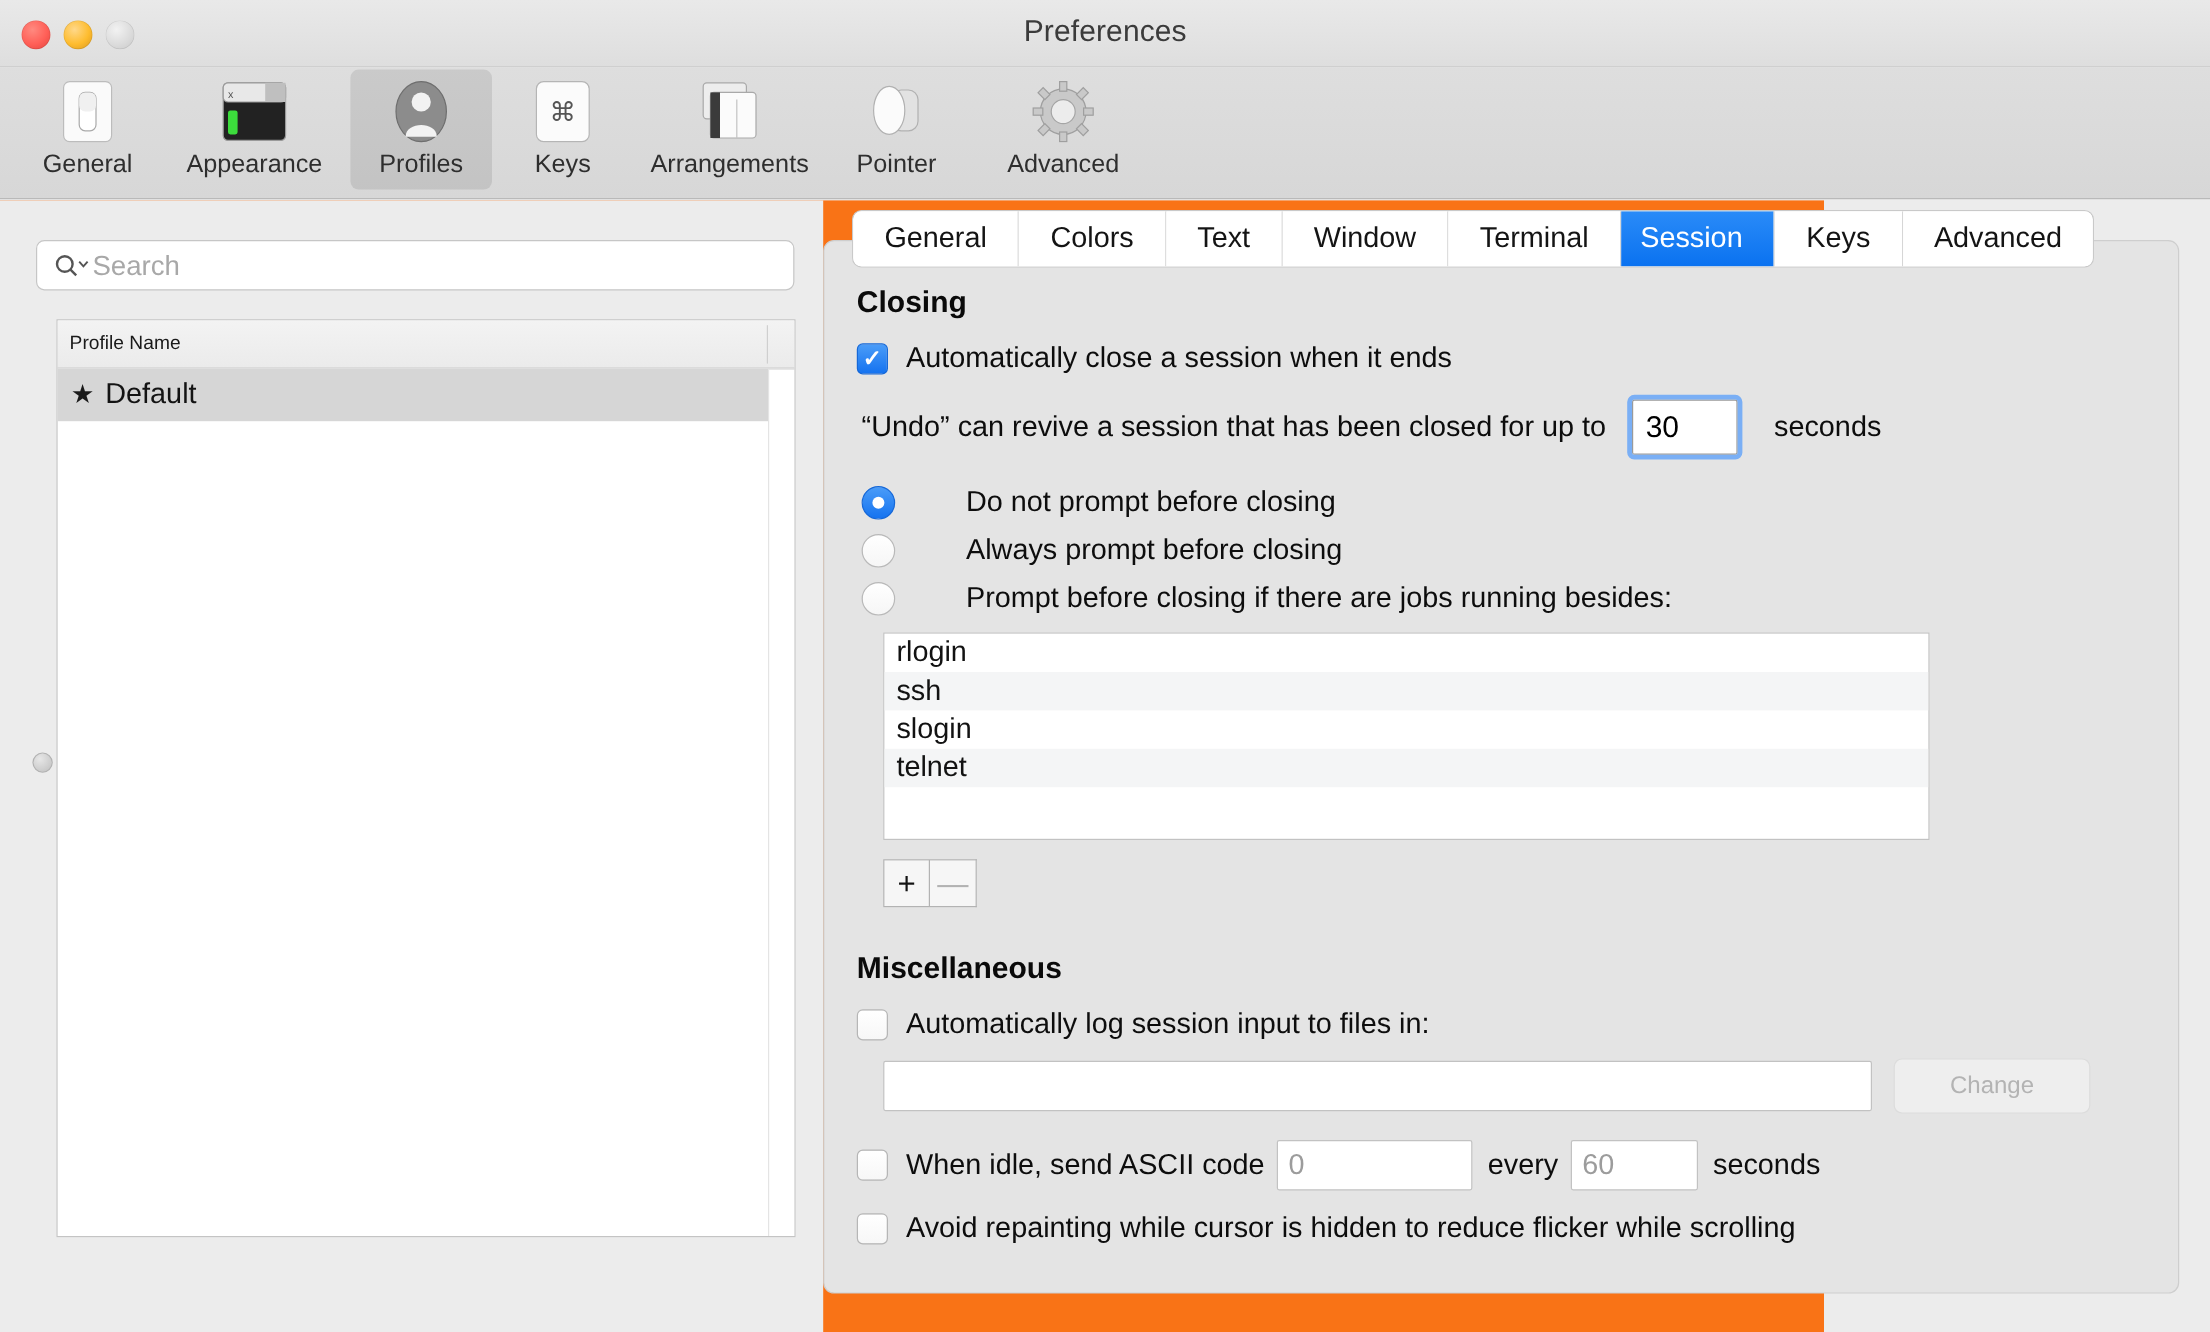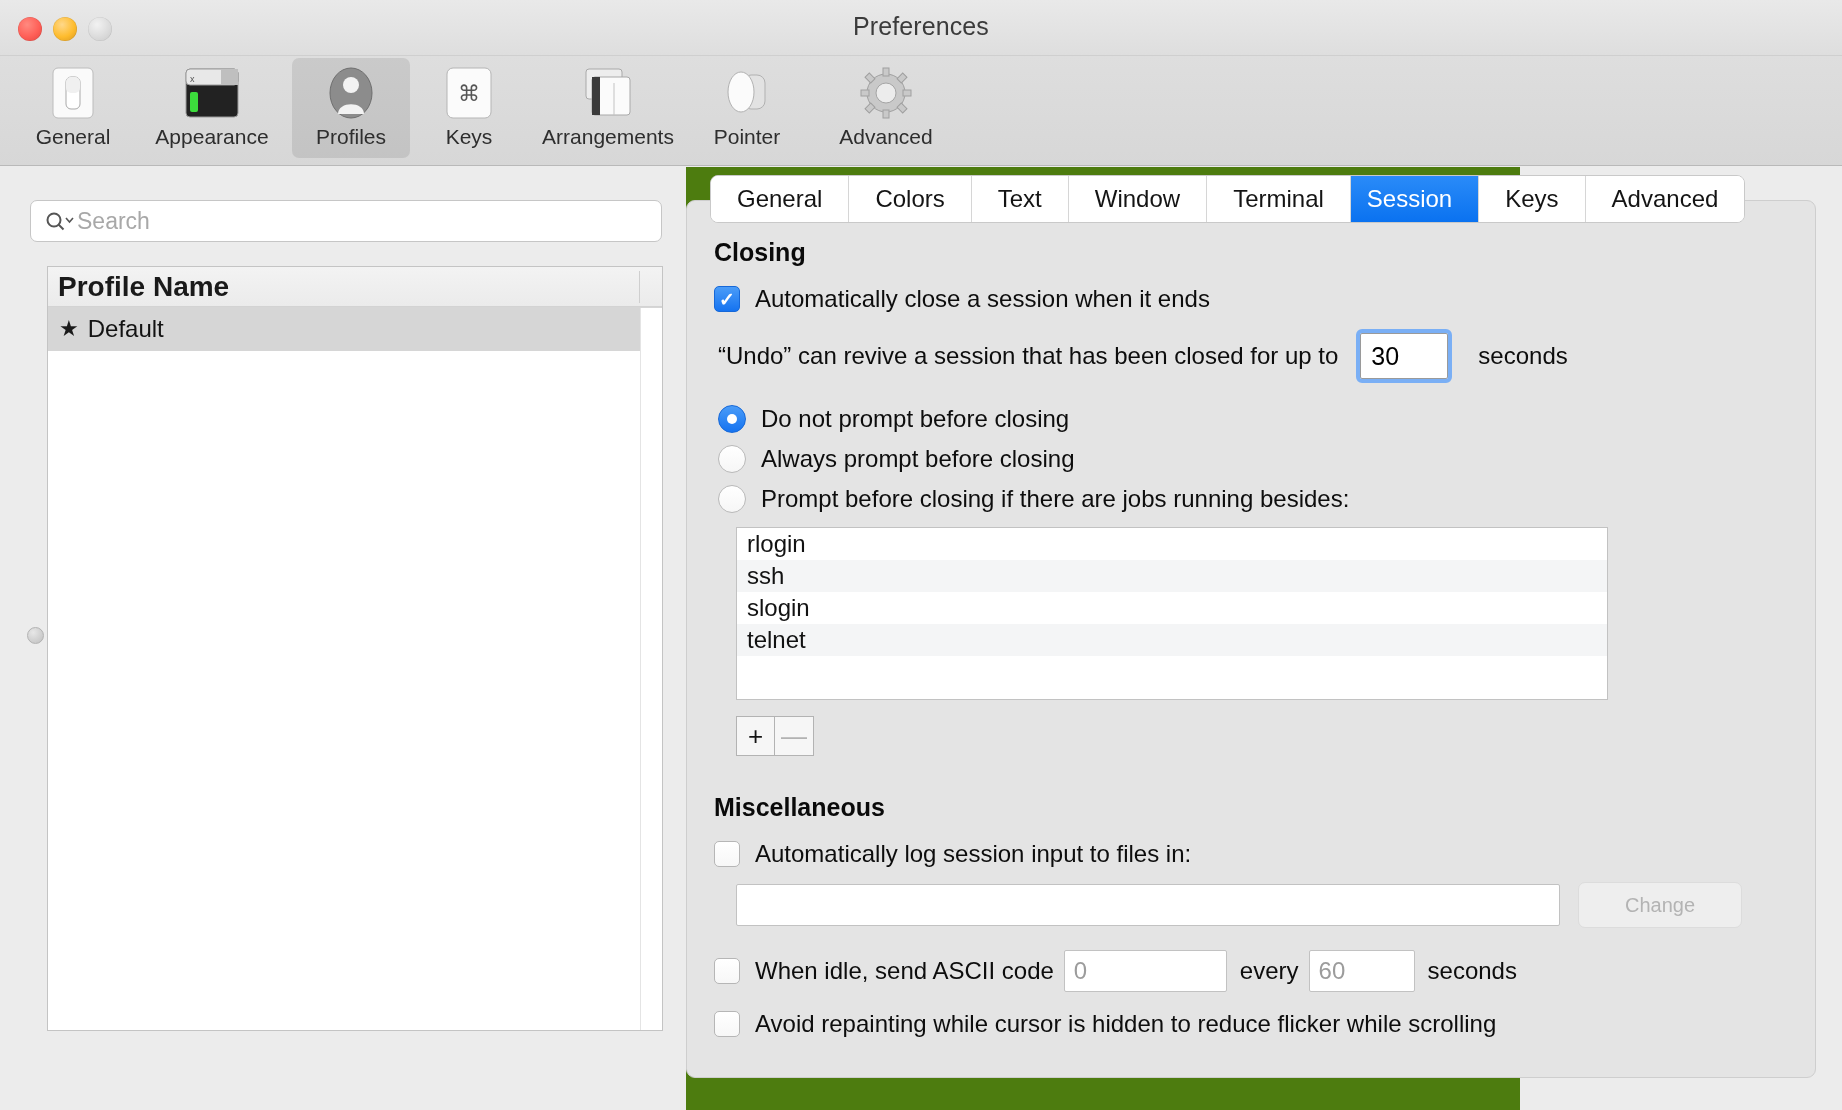--- a/index.html
+++ b/index.html
@@ -89,21 +89,21 @@
     color: #2e2e2e;
     white-space: nowrap;
   }
   .tb-item.wide { width: 160px; }
 
   
   .content {
     position: absolute;
     left: 0; top: 167px;
     width: 1520px; height: 943px;
-    background: #4d7c0f;
+    background: #f97316;
   }
 
   
   .sidebar {
     position: absolute;
     left: 0; top: 0;
     width: 686px; height: 943px;
     background: #ececec;
   }
   .search-wrap {
@@ -134,24 +134,23 @@
   }
   .pt-header {
     height: 40px;
     background: linear-gradient(to bottom, #f3f3f3, #ebebeb);
     border-bottom: 1px solid #d3d3d3;
     display: flex;
     align-items: center;
     position: relative;
   }
   .pt-header-label {
-    font-size: 28px;
+    font-size: 16px;
     color: #1a1a1a;
     padding-left: 10px;
-    font-weight: bold;
   }
   .pt-header-div {
     position: absolute;
     right: 22px; top: 4px;
     width: 1px; height: 32px;
     background: #cfcfcf;
   }
   .pt-row {
     height: 44px;
     display: flex;
@@ -295,21 +294,21 @@
     display: flex; align-items: center;
     padding-left: 10px;
     margin-left: 22px;
     outline: 4px solid #7aaff5;
     outline-offset: 0px;
     border-radius: 2px;
   }
   .seconds-lbl { font-size: 24px; color: #0d0d0d; margin-left: 30px; }
 
   .radio-group { margin-top: 26px; }
-  .radio-group .row { margin-bottom: 12px; padding-left: 4px; }
+  .radio-group .row { margin-bottom: 12px; padding-left: 4px; gap: 44px; }
 
   .jobs-list {
     margin-top: 14px;
     margin-left: 22px;
     width: 872px;
     height: 173px;
     background: #ffffff;
     border: 1px solid #c2c2c2;
     overflow: hidden;
   }

